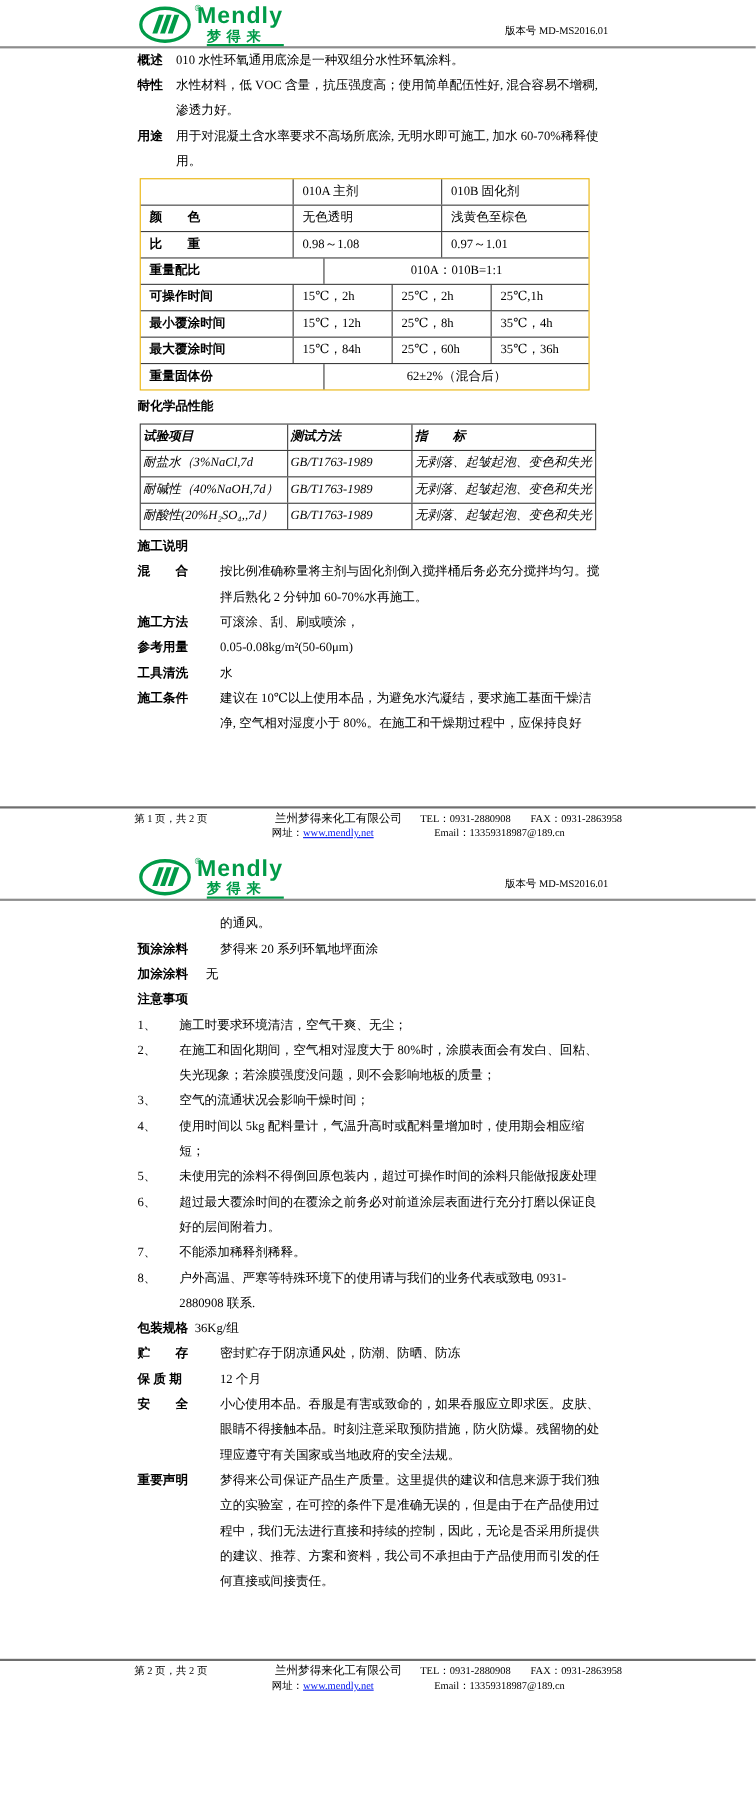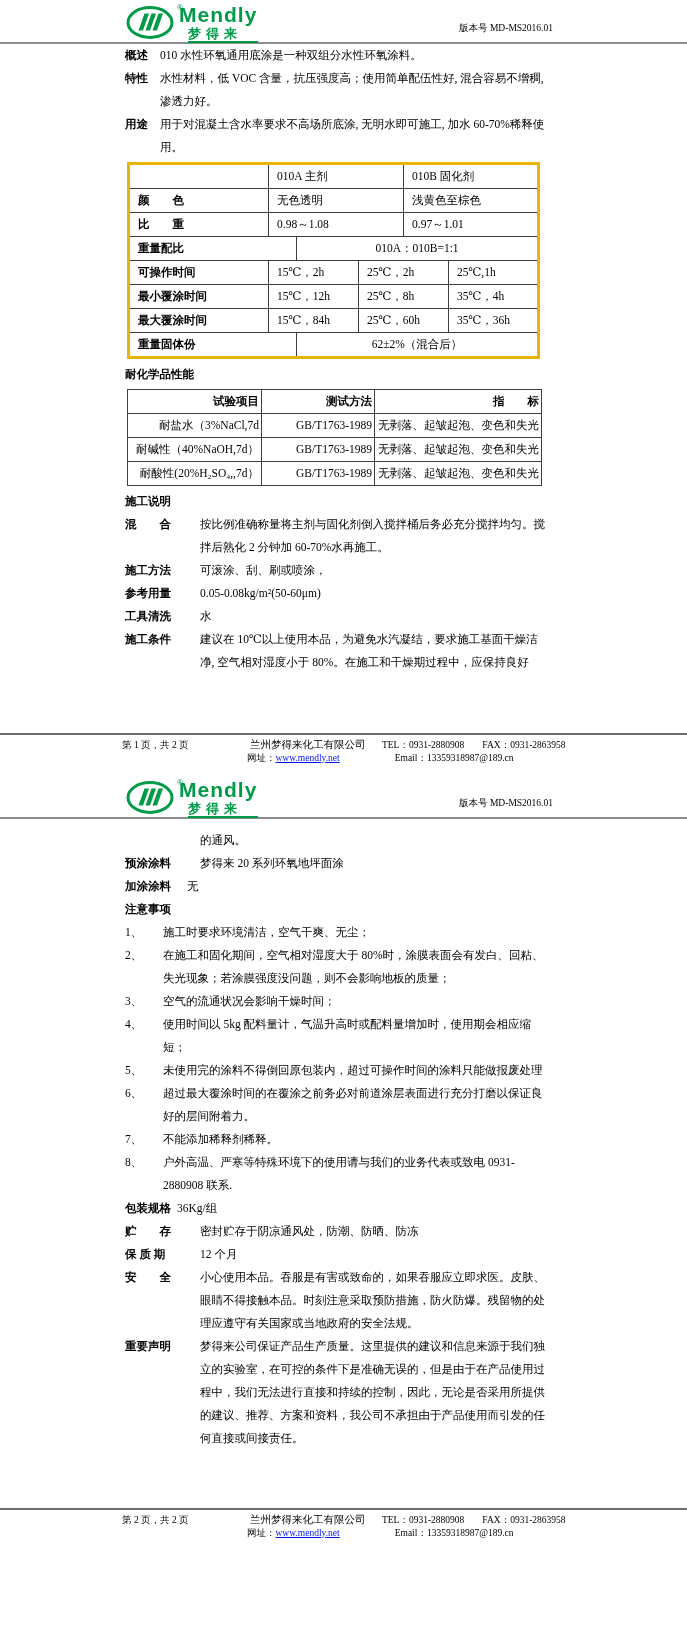--- a/index.html
+++ b/index.html
@@ -34,35 +34,35 @@
   .doc-title { font-size:17.5px; font-weight:bold; line-height:26px; margin:8px 0 3px 0; letter-spacing:0.5px; }
   .row { display:flex; }
   .lbl { font-weight:bold; }
   .lbl-s { flex:0 0 35px; }
   .lbl-m { flex:0 0 52px; }
   .lbl-w { flex:0 0 75px; }
   .txt { flex:1; }
   .sec-heading { font-weight:bold; }
 
   
-  .tbl { border:3px solid #eab308; width:407px; margin:3px 0 4px 2px; }
+  .tbl { border:1px solid #eab308; width:407px; margin:3px 0 4px 2px; }
   .tbl2 { border:1px solid #3d3d3d; width:413px; margin:3px 0 4px 2px; }
   .trow { display:flex; border-top:1px solid #3d3d3d; }
   .trow:first-child { border-top:none; }
   .tc { box-sizing:border-box; border-left:1px solid #3d3d3d; padding:0 2px 0 8px;
         height:23px; line-height:23px; overflow:hidden; white-space:nowrap; }
   .tc:first-child { border-left:none; }
   .tc-lbl { font-weight:bold; }
   .w-lbl { flex:0 0 138px; }
   .w-a   { flex:0 0 135px; }
   .w-b   { flex:1; }
   .w-t   { flex:0 0 90px; }
   .w-t3  { flex:1; }
   .w-span{ flex:1; text-align:center; padding:0;margin-left:28px; }
-  .cc { text-align:right; padding:0 2px; }
+  .cc { text-align:left; padding:0 2px;font-style:italic; }
   .c-item { flex:0 0 133px; }
   .c-meth { flex:0 0 113px; }
   .c-idx  { flex:1; }
 
   
   .note { display:flex; }
   .note-num { flex:0 0 38px; }
   .note-txt { flex:1; }
 
   

